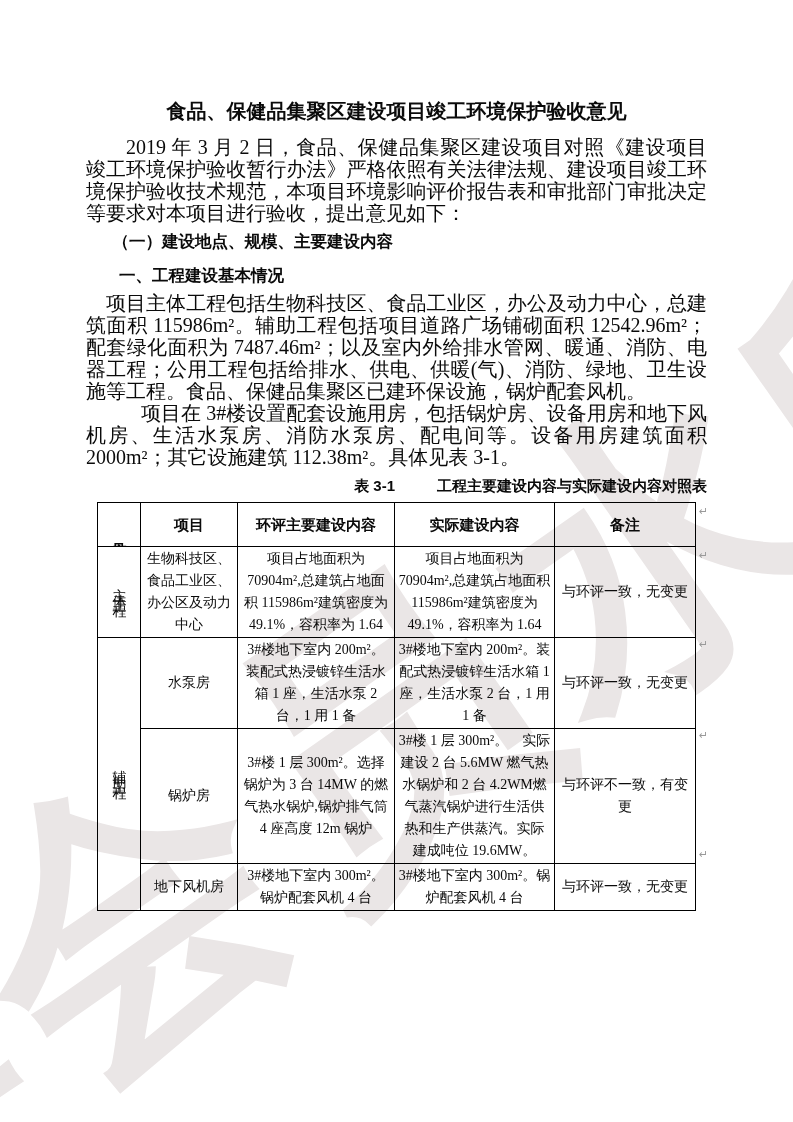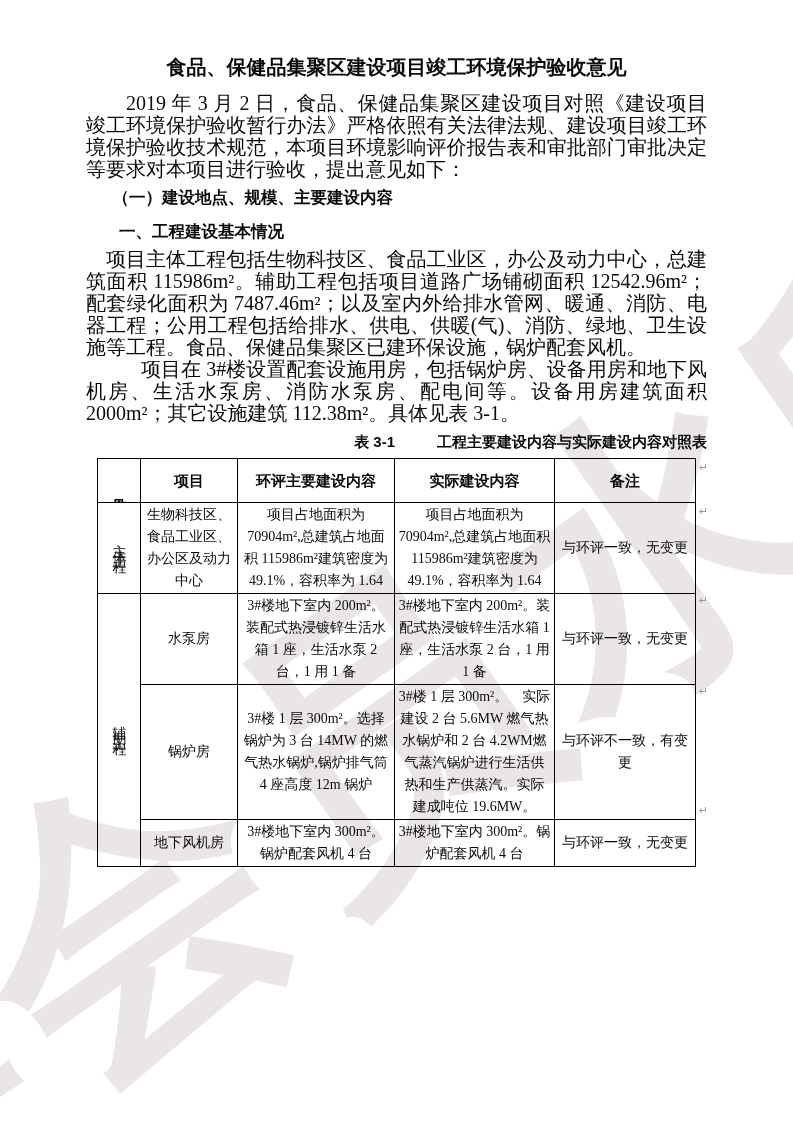--- a/index.html
+++ b/index.html
@@ -21,20 +21,21 @@
     font-weight:bold;
     letter-spacing:20px;
     white-space:nowrap;
     z-index:0;
     user-select:none;
   }
   .content{
     position:relative;
     z-index:1;
     padding:50px 86px 12px 86px;
+    margin-top:44px;
   }
   .doc-title{
     font-family:"Liberation Sans","DejaVu Sans",sans-serif;
     font-weight:bold;
     font-size:20px;
     text-align:center;
     line-height:34px;
     margin:0 0 8px 0;
   }
   .para{

